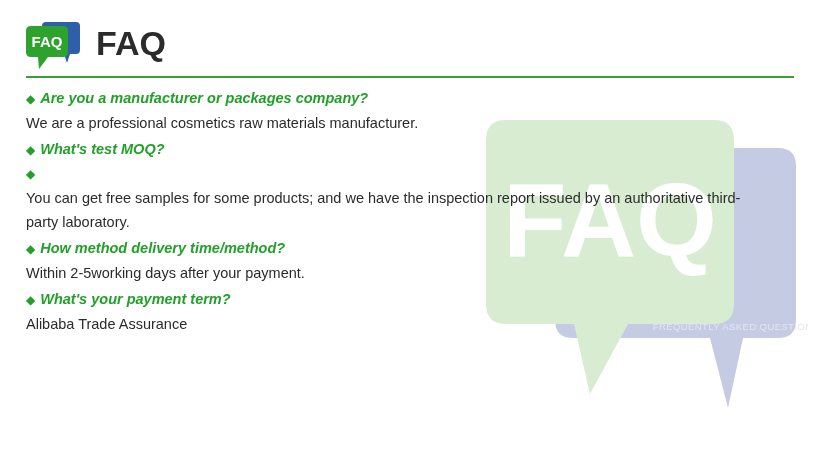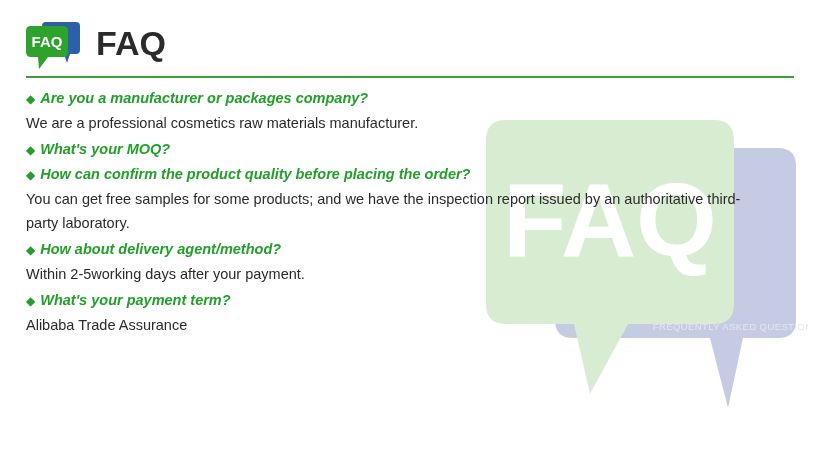--- a/index.html
+++ b/index.html
@@ -142,32 +142,31 @@
   <div class="content">
 
     <div class="q-line">
       <span class="q-bullet">◆</span>
       <span>Are you a manufacturer or packages company?</span>
     </div>
     <div class="a-line">We are a professional cosmetics raw materials manufacturer.</div>
 
     <div class="q-line">
       <span class="q-bullet">◆</span>
-      <span>What's your MOQ?</span>
+      <span>What's test MOQ?</span>
     </div>
 
     <div class="q-line">
       <span class="q-bullet">◆</span>
-      <span>How can confirm the product quality before placing the order?</span>
     </div>
     <div class="a-line">You can get free samples for some products; and we have the inspection report issued by an authoritative third-party laboratory.</div>
 
     <div class="q-line">
       <span class="q-bullet">◆</span>
-      <span>How about delivery agent/method?</span>
+      <span>How method delivery time/method?</span>
     </div>
     <div class="a-line">Within 2-5working days after your payment.</div>
 
     <div class="q-line">
       <span class="q-bullet">◆</span>
       <span>What's your payment term?</span>
     </div>
     <div class="a-line">Alibaba Trade Assurance</div>
 
   </div>

